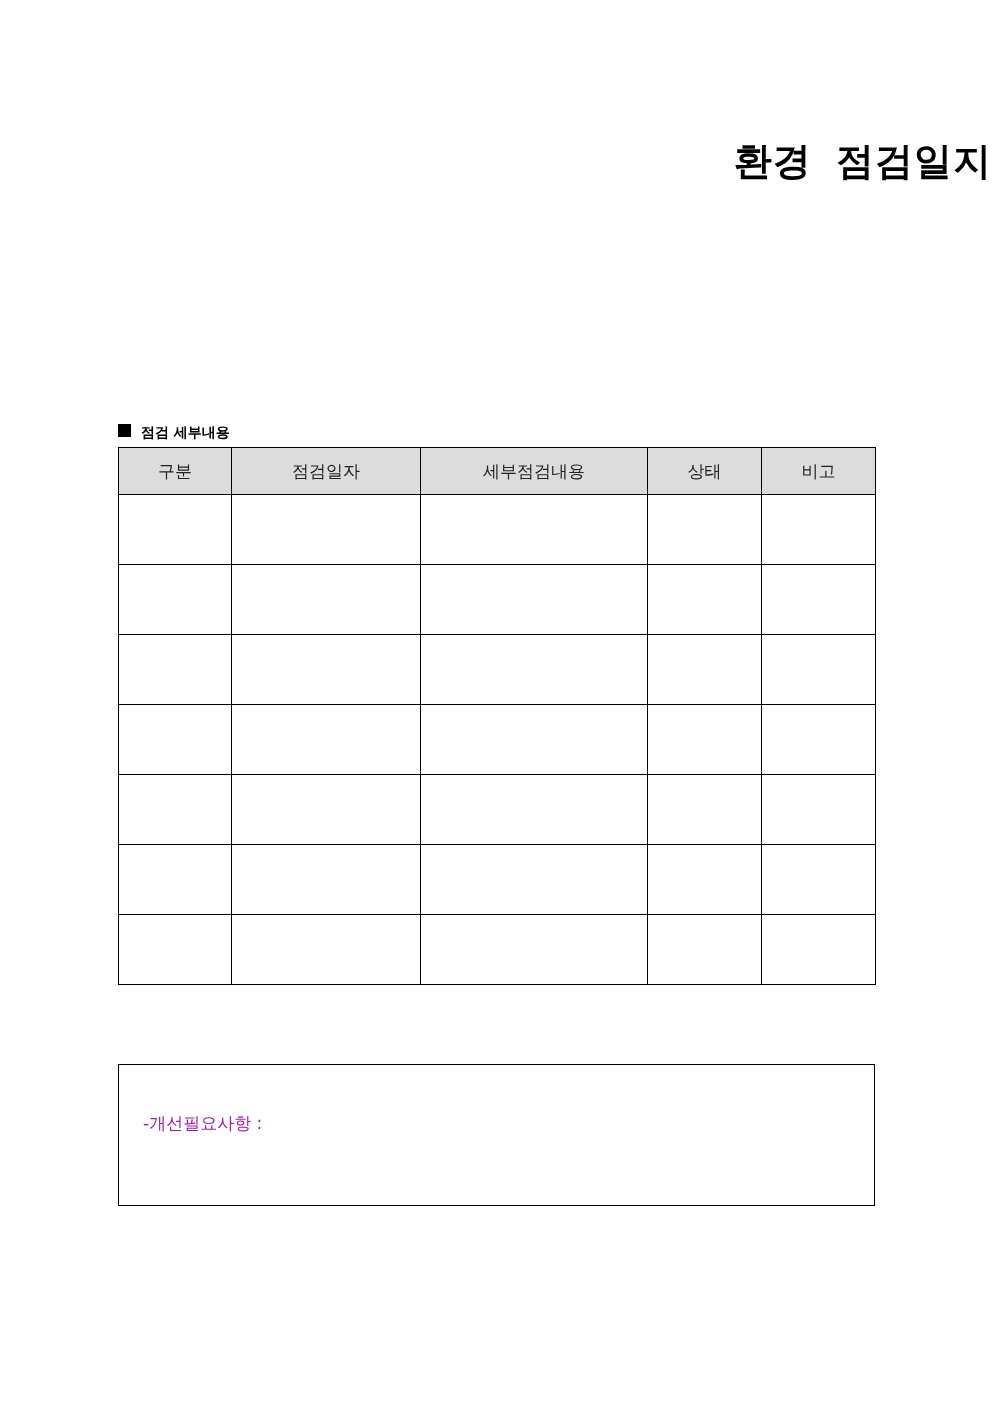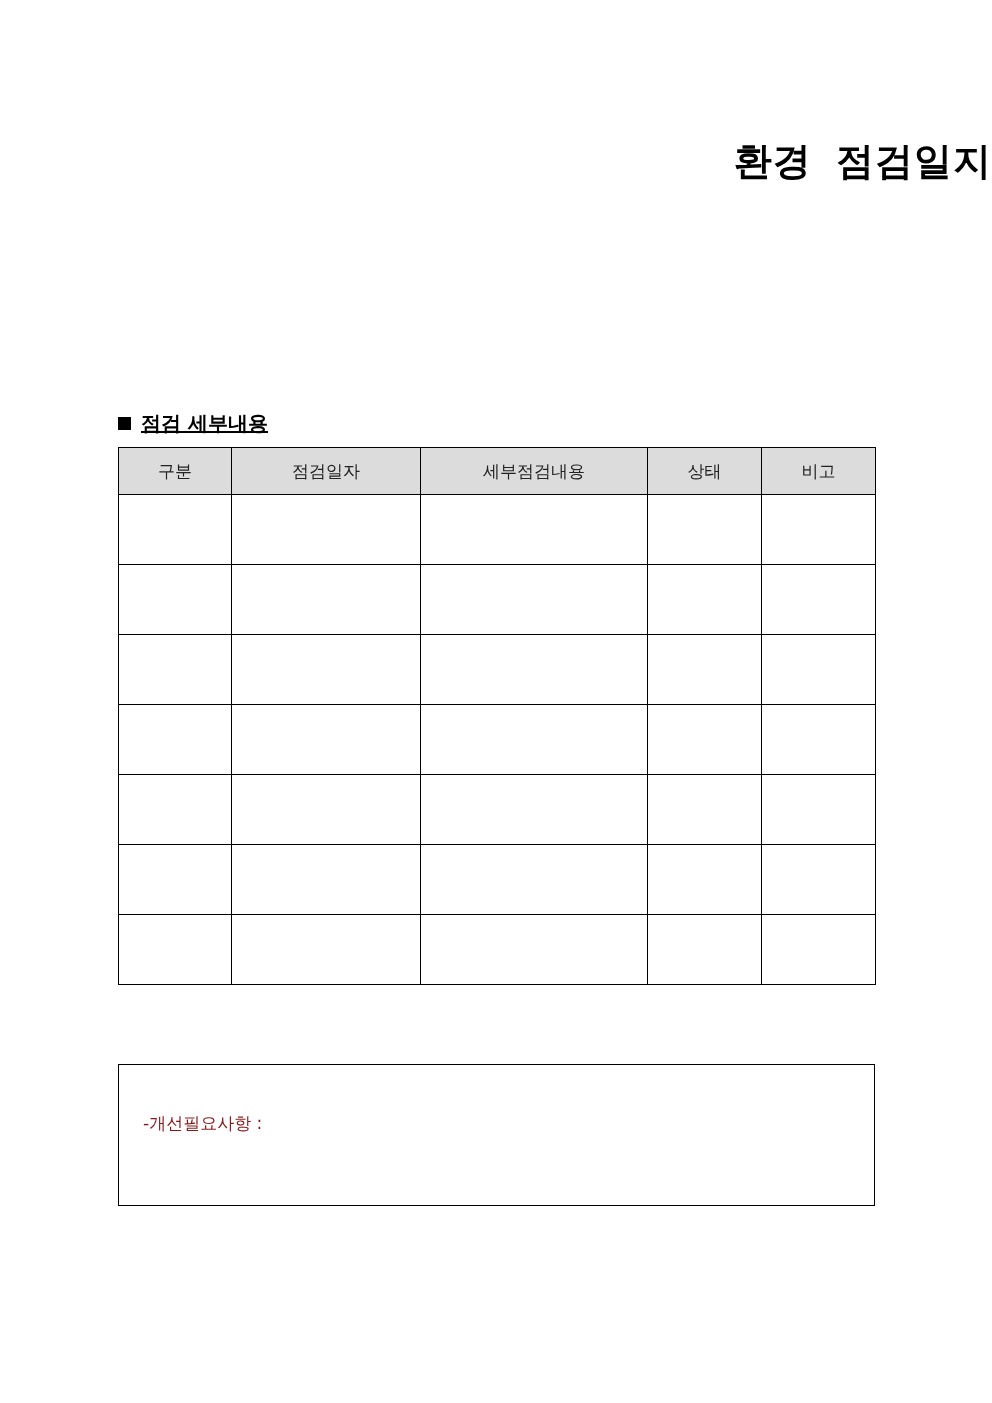--- a/index.html
+++ b/index.html
@@ -3,27 +3,27 @@
 <meta charset="utf-8">
 <style>
   html, body { margin:0; padding:0; background:#ffffff; }
   body { width:992px; height:1403px; position:relative; font-family:"DejaVu Sans", "Liberation Sans", sans-serif; color:#000; }
   .title { position:absolute; left:0; width:992px; top:136px; text-align:right; font-size:38px; font-weight:bold; letter-spacing:1px; word-spacing:10px; }
   table { border-collapse:collapse; position:absolute; table-layout:fixed; }
   td, th { border:1px solid #000; padding:0; text-align:center; vertical-align:middle; font-size:17px; font-weight:normal; color:#222; }
   .lbl { background:#dcdcdc; }
   #info { left:118px; top:256px; width:757px; }
   #info tr { height:42px; }
-  .section { position:absolute; left:118px; top:410px; font-size:20px; font-weight:bold;text-decoration:underline; }
+  .section { position:absolute; left:118px; top:424px; font-size:14px; font-weight:bold; }
   .section .sq { display:inline-block; width:13px; height:13px; background:#000; margin-right:10px; vertical-align:0px; }
   #detail { left:118px; top:447px; width:757px;border-radius:23px; }
   #detail thead tr { height:47px; }
   #detail tbody tr { height:70px; }
   .notes { position:absolute; left:118px; top:1064px; width:755px; height:140px; border:1px solid #000; }
-  .notes .txt { position:absolute; left:24px; top:47px; font-size:17px; color:#7f1d1d; }
+  .notes .txt { position:absolute; left:24px; top:47px; font-size:17px; color:#a21caf; }
 </style>
 </head>
 <body>
 
 <div class="title">환경 점검일지</div>
 
 <table id="info">
   <colgroup>
     <col style="width:151px">
       <col style="width:228px">

